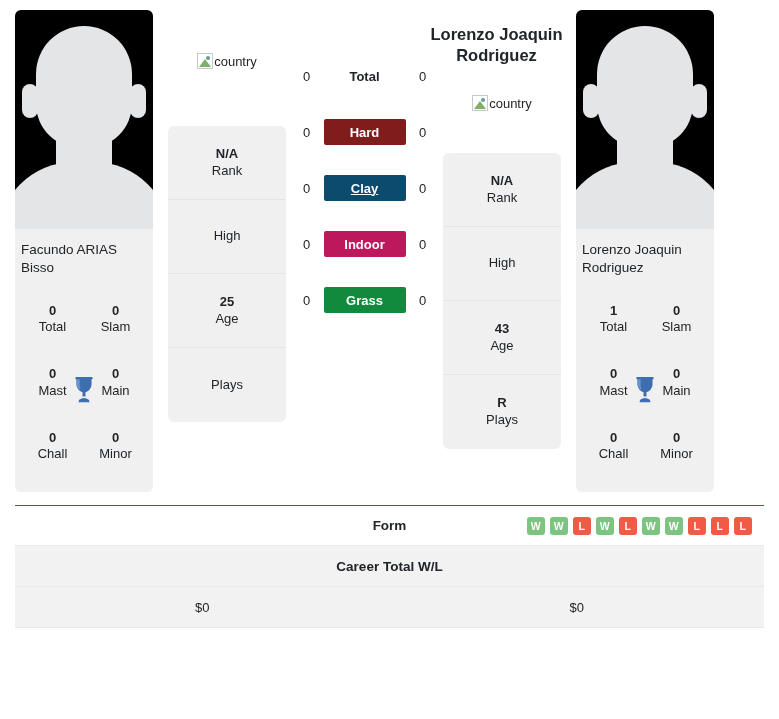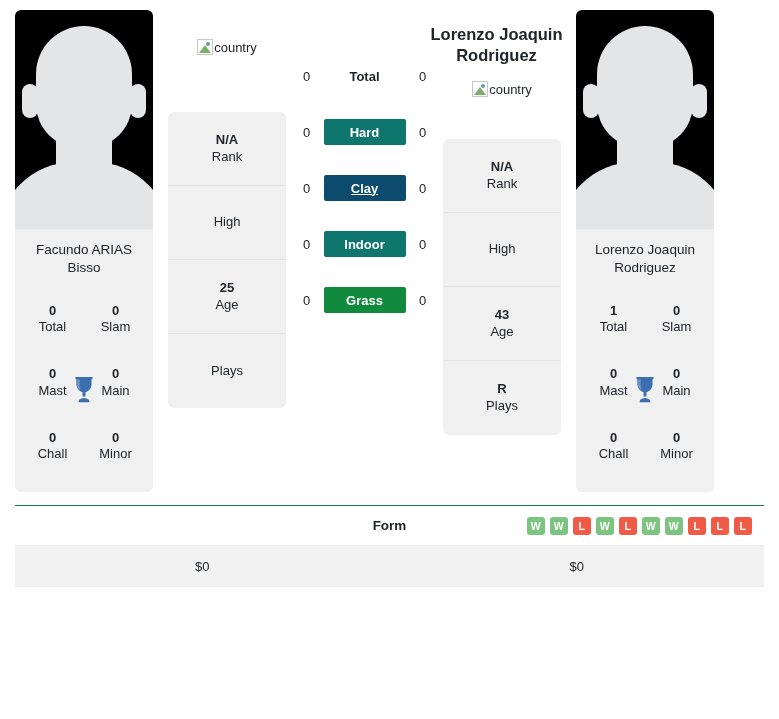--- a/index.html
+++ b/index.html
@@ -57,21 +57,21 @@
   }
   .sil-body {
     position: absolute; left: 50%; top: 152px;
     width: 172px; height: 90px; transform: translateX(-50%);
     background: #e3e5e6;
     border-radius: 76px 76px 0 0;
   }
   .player-name-cap {
     flex: 0 0 auto;
     padding: 12px 6px 10px 6px;
-    text-align: center;
+    text-align: left;
     font-size: 13.5px; line-height: 1.35;
     color: #212529;
   }
   .stat-grid {
     flex: 1 1 auto;
     position: relative;
     display: grid;
     grid-template-columns: 1fr 1fr;
     grid-template-rows: 1fr 1fr 1fr;
     align-items: center;
@@ -92,21 +92,21 @@
     padding-top: 24px;
     display: flex; flex-direction: column; align-items: center;
   }
   .mid-col.right { padding-top: 24px; }
   .pname {
     font-size: 16.5px; font-weight: bold; line-height: 1.28;
     text-align: center; color: #212529;
     width: 140px; margin-left: -11px;
   }
   .flag-line {
-    margin-top: 14px; height: 18px;
+    margin-top: 28px; height: 18px;
     display: flex; align-items: center; justify-content: center;
     font-size: 13px; color: #212529;
   }
   .broken-img {
     display: inline-block; width: 16px; height: 16px;
     margin-right: 1px; position: relative;
     background: #ffffff;
     border: 1px solid #c8c8c8;
     vertical-align: -3px;
   }
@@ -263,33 +263,33 @@
     <div class="center-col">
 
       <div class="surface-row">
         <div class="srf-num">0</div>
         <div class="srf-bar plain">Total</div>
         <div class="srf-num">0</div>
       </div>
 
       <div class="surface-row">
         <div class="srf-num">0</div>
-        <div class="srf-bar" style="background:#0f766e;">Hard</div>
+        <div class="srf-bar" style="background:#7f1d1d;">Hard</div>
         <div class="srf-num">0</div>
       </div>
 
       <div class="surface-row">
         <div class="srf-num">0</div>
         <div class="srf-bar" style="background:#0c4a6e;text-decoration:underline;">Clay</div>
         <div class="srf-num">0</div>
       </div>
 
       <div class="surface-row">
         <div class="srf-num">0</div>
-        <div class="srf-bar" style="background:#0f766e;">Indoor</div>
+        <div class="srf-bar" style="background:#be185d;">Indoor</div>
         <div class="srf-num">0</div>
       </div>
 
       <div class="surface-row">
         <div class="srf-num">0</div>
         <div class="srf-bar" style="background:#118a3d;">Grass</div>
         <div class="srf-num">0</div>
       </div>
 
     </div>
@@ -388,20 +388,25 @@
             <div class="badge" style="background: rgb(239, 91, 70);">L</div>
             <div class="badge" style="background: rgb(126, 196, 129);">W</div>
             <div class="badge" style="background: rgb(126, 196, 129);">W</div>
             <div class="badge" style="background: rgb(239, 91, 70);">L</div>
             <div class="badge" style="background: rgb(239, 91, 70);">L</div>
             <div class="badge" style="background: rgb(239, 91, 70);">L</div>
           </div>
       </div>
     </div>
 
+    <div class="trow alt">
+      <div class="tcell-l"></div>
+      <div class="tcell-c">Career Total W/L</div>
+      <div class="tcell-r"></div>
+    </div>
 
 
     <div class="trow alt">
       <div class="tcell-l">$0</div>
       <div class="tcell-r">$0</div>
     </div>
 
 
   </div>
 

